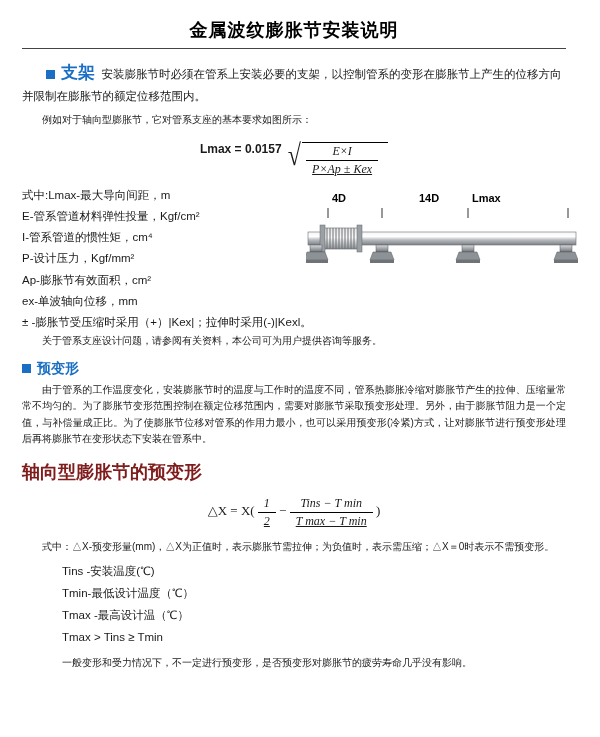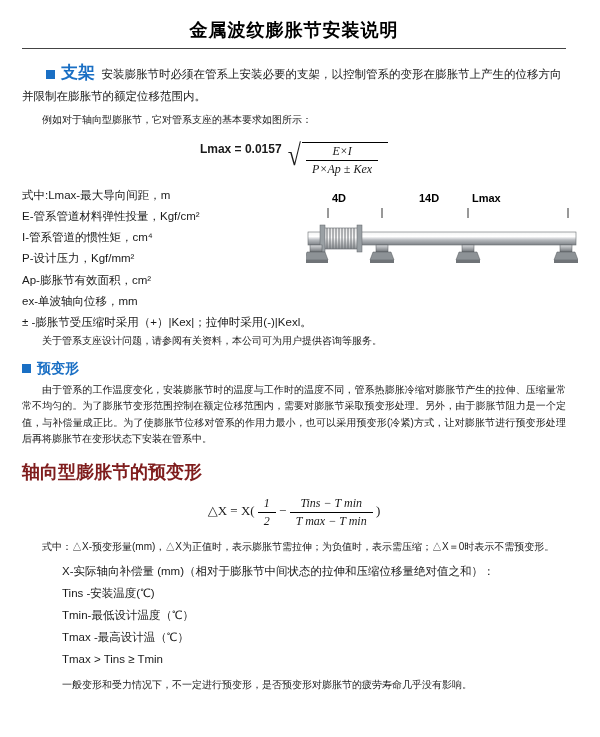--- a/index.html
+++ b/index.html
@@ -126,20 +126,21 @@
   .frac .num {
     display: block;
     padding: 0 6px 1px 6px;
     border-bottom: 1px solid #000;
     font-size: 12px;
   }
   .frac .den {
     display: block;
     padding: 1px 6px 0 6px;
     font-size: 12px;
+    text-decoration: underline;
   }
   .legend {
     font-size: 11.5px;
     line-height: 1.85;
     margin: 4px 0 0 0;
     width: 260px;
   }
   .legend .ln {
     white-space: nowrap;
   }
@@ -314,21 +315,20 @@
     <span>−</span>
     <span class="frac">
       <span class="num">Tins − T min</span>
       <span class="den">T max − T min</span>
     </span>
     <span>)</span>
   </div>
 
   <p class="body">式中：△X-预变形量(mm)，△X为正值时，表示膨胀节需拉伸；为负值时，表示需压缩；△X＝0时表示不需预变形。</p>
 
-  <div class="list-line">X-实际轴向补偿量 (mm)（相对于膨胀节中间状态的拉伸和压缩位移量绝对值之和）：</div>
   <div class="list-line">Tins -安装温度(℃)</div>
   <div class="list-line">Tmin-最低设计温度（℃）</div>
   <div class="list-line">Tmax -最高设计温（℃）</div>
   <div class="list-line">Tmax &gt; Tins ≥ Tmin</div>
 
   <p class="body noindent" style="padding-left:40px;margin-top:6px;">一般变形和受力情况下，不一定进行预变形，是否预变形对膨胀节的疲劳寿命几乎没有影响。</p>
 
 </div>
 
 </body></html>

